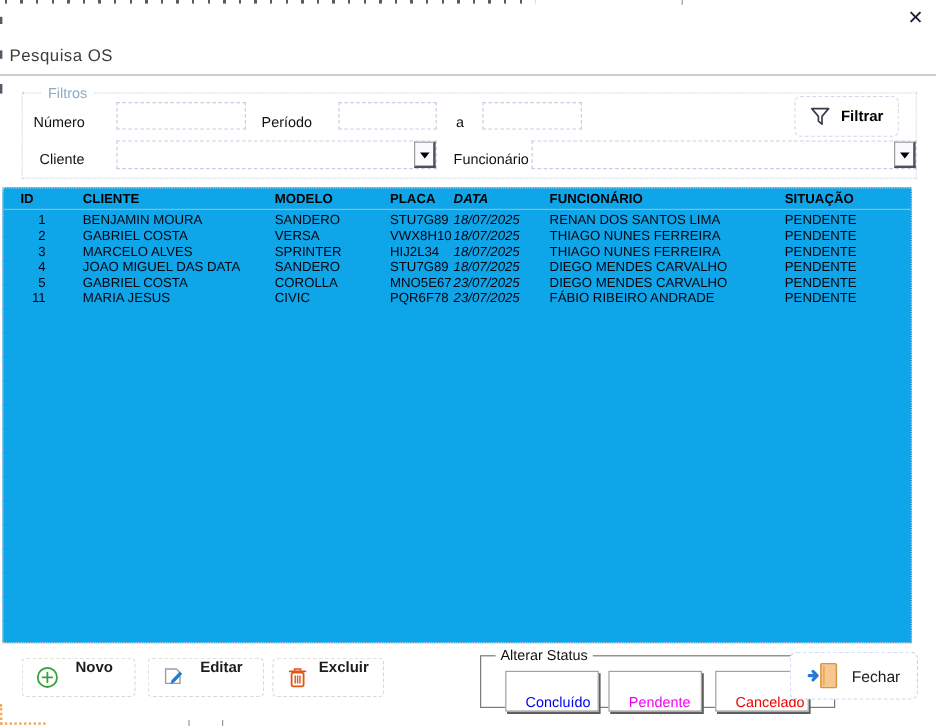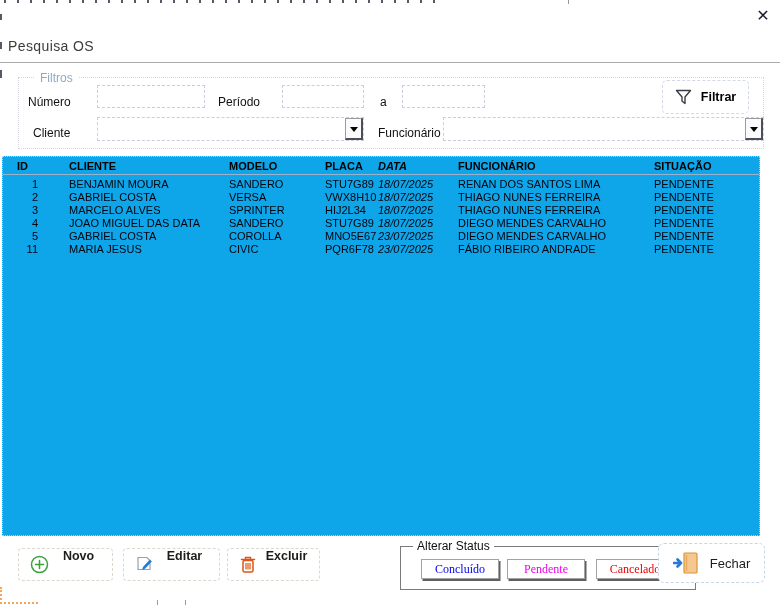--- a/index.html
+++ b/index.html
@@ -63,21 +63,21 @@
   
   .abtn{position:absolute;top:548px;height:31px;background:#fff;border:1px dashed #ded7cd;
     border-radius:4px;display:flex;align-items:flex-start;cursor:pointer;}
   .abtn .alabel{font-size:12.5px;font-weight:bold;color:#1d1d1d;}
   .abtn .aicon{position:absolute;left:11px;top:6px;}
   .abtn .alabel{margin:0 auto;padding-left:26px;}
 
   .status-box{left:366px;top:546px;width:294px;height:42px;margin-left:34px;}
   .sbtn{position:absolute;top:12px;width:78px;height:20px;background:#fff;
     border:1px solid #a2a2a2;box-shadow:1.5px 2px 0 0 #5f5f5f;font-size:12px;
-    font-family:Liberation Serif, serif;cursor:pointer;padding:0;line-height:18px;}
+    font-family:Liberation Sans, sans-serif;cursor:pointer;padding:16px;line-height:18px;}
 
   .fechar-btn{position:absolute;left:658px;top:543px;width:105px;height:38px;background:#fff;
     border:1px dashed #c7d4ec;border-radius:6px;display:flex;align-items:center;
     justify-content:center;gap:10px;cursor:pointer;}
   .fechar-btn span{font-size:13px;color:#1d1d1d;}
 </style>
 </head>
 <body>
 
 <div class="screen">

